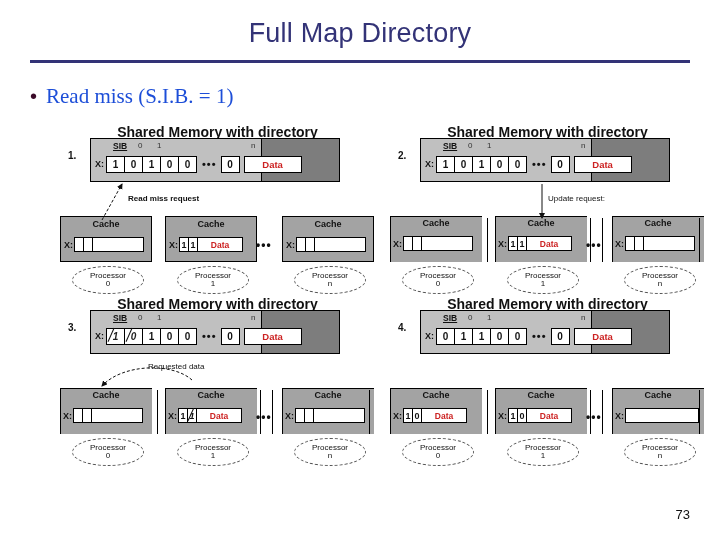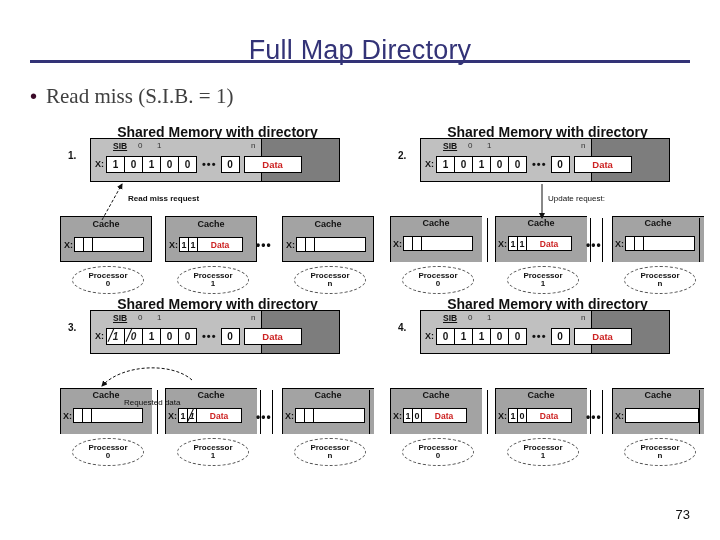--- a/index.html
+++ b/index.html
@@ -6,38 +6,38 @@
   body{
     width:720px;height:540px;background:#ffffff;overflow:hidden;
     font-family:"Liberation Sans", sans-serif;position:relative;
   }
   .slide{position:absolute;inset:0;}
 
   
   .title{
     position:absolute;left:0;top:18px;width:720px;text-align:center;
     font-family:"Liberation Sans", sans-serif;
-    font-size:27px;color:#333377;letter-spacing:.2px;margin-top:17px;
+    font-size:27px;color:#333377;letter-spacing:.2px;
   }
   .title-rule{
     position:absolute;left:30px;top:60px;width:660px;height:3px;
     background:#333377;
   }
 
   
   .bullet-row{
     position:absolute;left:30px;top:84px;width:400px;
     display:flex;align-items:baseline;gap:9px;
   }
   .bullet-dot{
     font-size:20px;color:#3b0a28;line-height:1;
   }
   .bullet-text{
     font-family:"Liberation Serif", serif;
-    font-size:21px;color:#404040;
+    font-size:21px;color:#1d4ed8;
   }
 
   
   .figure{position:absolute;left:60px;top:124px;width:660px;height:350px;}
   .panel{position:absolute;width:315px;height:170px;}
   .panel.p1{left:0px;   top:0px;}
   .panel.p2{left:330px; top:0px;}
   .panel.p3{left:0px;   top:172px;}
   .panel.p4{left:330px; top:172px;}
 
@@ -147,21 +147,21 @@
   .cwide{
     height:15px;width:74px;border:1px solid #000;box-sizing:border-box;
     background:#fff;margin-left:-1px;
   }
   .proc{
     position:absolute;left:12px;top:50px;width:70px;height:26px;
     border:1px dashed #555;border-radius:50%;
     display:flex;flex-direction:column;align-items:center;justify-content:center;
     background:#fff;
   }
-  .proc span{font-size:8px;font-weight:bold;color:#111;line-height:1.05;}
+  .proc span{font-size:8px;font-weight:normal;color:#111;line-height:1.05;}
   .mid-dots{
     position:absolute;left:196px;top:22px;
     font-size:12px;font-weight:bold;color:#111;letter-spacing:1px;
   }
   .sep{
     position:absolute;top:2px;width:1px;height:44px;background:#000;
   }
 
   
   .anno{
@@ -444,21 +444,21 @@
           <div class="sep" style="left: 309px;"></div>
         </div>
         <svg class="svg-layer">
           <defs>
             <marker id="ah2" markerWidth="7" markerHeight="7" refX="5" refY="3" orient="auto">
               <path d="M0,0 L6,3 L0,6 z" fill="#111"></path>
             </marker>
           </defs>
           <path fill="none" stroke="#111" stroke-width="1" marker-end="url(#ah2)" d="M 132,84 C 112,66 62,68 42,90" stroke-dasharray="3,2"></path>
         </svg>
-        <div class="anno" style="left: 64px; top: 66px; margin-top: 36px;">Requested data</div>
+        <div class="anno" style="left: 88px; top: 66px;">Requested data</div>
       </div>
       <div class="panel p4">
         <div class="mem-caption">Shared Memory with directory</div>
         <div class="panel-num">4.</div>
         <div class="mem-block">
           <div class="mem-dark"></div>
           <div class="sib-row">
             <span class="sib-lab">SIB</span>
             <span class="idx i0">0</span>
             <span class="idx i1">1</span>

